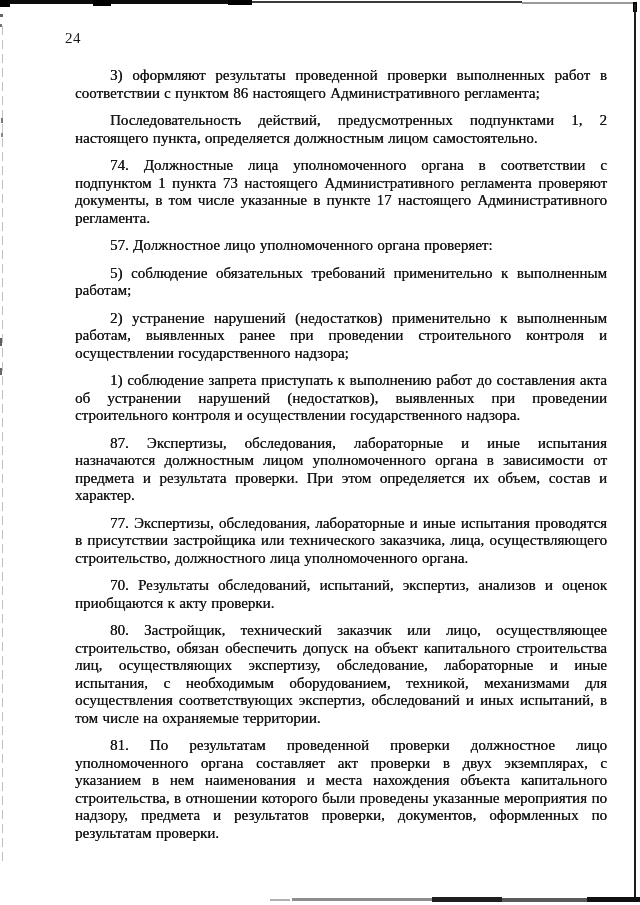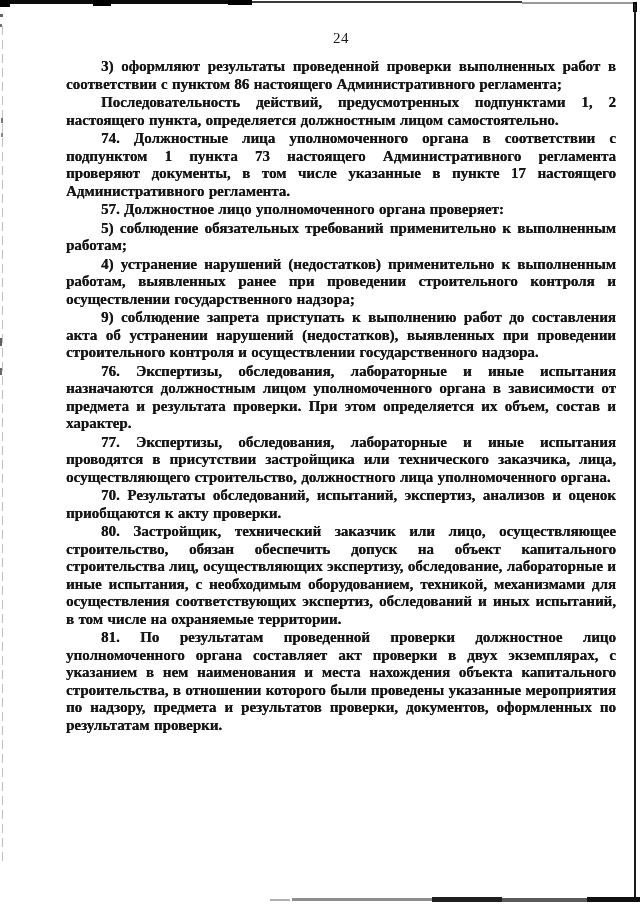--- a/index.html
+++ b/index.html
@@ -6,30 +6,30 @@
   body {
     width:640px; height:905px;
     background:#ffffff;
     overflow:hidden;
     position:relative;
     font-family:"Liberation Serif","DejaVu Serif",serif;
     color:var(--ink,#171717);
   }
   .page-number {
     position:absolute; left:65px; top:30px; width:552px;
-    text-align:center; font-size:15px; letter-spacing:0.5px;
+    font-size:15px; letter-spacing:0.5px;
   }
   .text-block {
     position:absolute; left:65px; top:57px; width:552px;
     font-size:15px; line-height:17.5px;
     text-align:justify;
     word-spacing:0.04em;
     text-shadow:0.2px 0 0 currentColor;
   }
-  .text-block p.para { margin:1px; text-indent:35px;font-weight:bold; }
+  .text-block p.para { margin:10px; text-indent:35px; }
 
   
   .artifact { position:absolute; pointer-events:none; }
   .top-a  { left:0;   top:0; width:252px; height:4px; background:#0b0b0b; }
   .top-a0 { left:0;   top:0; width:10px;  height:7px; background:#000; }
   .top-a1 { left:93px; top:0; width:18px; height:6px; background:#000; }
   .top-a2 { left:228px; top:0; width:24px; height:5px; background:#000; }
   .top-b  { left:252px; top:1px; width:270px; height:2px; background:#3a3a3a; }
   .top-c  { left:522px; top:2px; width:112px; height:2px; background:#9a9a9a; }
   .top-r  { left:633px; top:2px; width:4px; height:10px; background:#000; }
@@ -77,20 +77,20 @@
 <div class="artifact bot-d"></div>
 <div class="artifact bot-e"></div>
 
 <div class="page-number">24</div>
 <div class="text-block">
     <p class="para">3) оформляют результаты проведенной проверки выполненных работ в соответствии с пунктом 86 настоящего Административного регламента;</p>
     <p class="para">Последовательность действий, предусмотренных подпунктами 1, 2 настоящего пункта, определяется должностным лицом самостоятельно.</p>
     <p class="para">74. Должностные лица уполномоченного органа в соответствии с подпунктом 1 пункта 73 настоящего Административного регламента проверяют документы, в том числе указанные в пункте 17 настоящего Административного регламента.</p>
     <p class="para">57. Должностное лицо уполномоченного органа проверяет:</p>
     <p class="para">5) соблюдение обязательных требований применительно к выполненным работам;</p>
-    <p class="para">4) устранение нарушений (недостатков) применительно к выполненным работам, выявленных ранее при проведении строительного контроля и осуществлении государственного надзора;</p>
-    <p class="para">9) соблюдение запрета приступать к выполнению работ до составления акта об устранении нарушений (недостатков), выявленных при проведении строительного контроля и осуществлении государственного надзора.</p>
-    <p class="para">76. Экспертизы, обследования, лабораторные и иные испытания назначаются должностным лицом уполномоченного органа в зависимости от предмета и результата проверки. При этом определяется их объем, состав и характер.</p>
+    <p class="para">2) устранение нарушений (недостатков) применительно к выполненным работам, выявленных ранее при проведении строительного контроля и осуществлении государственного надзора;</p>
+    <p class="para">1) соблюдение запрета приступать к выполнению работ до составления акта об устранении нарушений (недостатков), выявленных при проведении строительного контроля и осуществлении государственного надзора.</p>
+    <p class="para">87. Экспертизы, обследования, лабораторные и иные испытания назначаются должностным лицом уполномоченного органа в зависимости от предмета и результата проверки. При этом определяется их объем, состав и характер.</p>
     <p class="para">77. Экспертизы, обследования, лабораторные и иные испытания проводятся в присутствии застройщика или технического заказчика, лица, осуществляющего строительство, должностного лица уполномоченного органа.</p>
     <p class="para">70. Результаты обследований, испытаний, экспертиз, анализов и оценок приобщаются к акту проверки.</p>
     <p class="para">80. Застройщик, технический заказчик или лицо, осуществляющее строительство, обязан обеспечить допуск на объект капитального строительства лиц, осуществляющих экспертизу, обследование, лабораторные и иные испытания, с необходимым оборудованием, техникой, механизмами для осуществления соответствующих экспертиз, обследований и иных испытаний, в том числе на охраняемые территории.</p>
     <p class="para">81. По результатам проведенной проверки должностное лицо уполномоченного органа составляет акт проверки в двух экземплярах, с указанием в нем наименования и места нахождения объекта капитального строительства, в отношении которого были проведены указанные мероприятия по надзору, предмета и результатов проверки, документов, оформленных по результатам проверки.</p>
   </div>
 
 </body></html>

